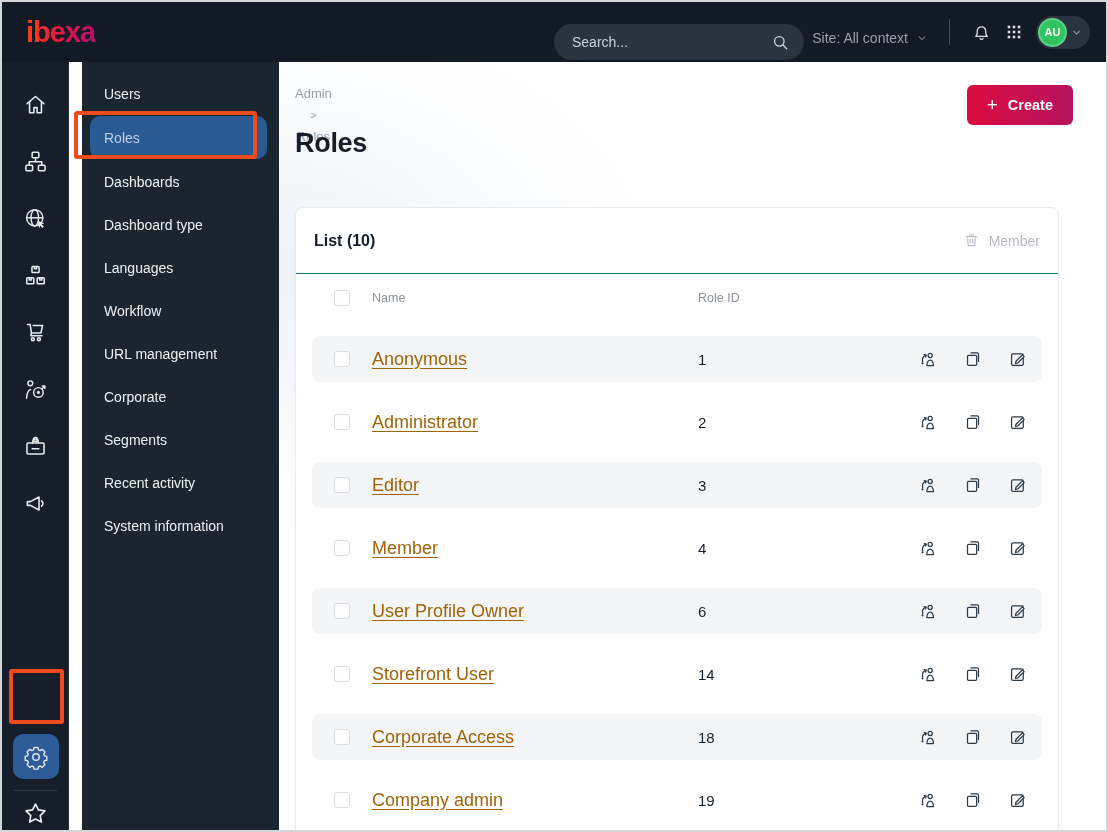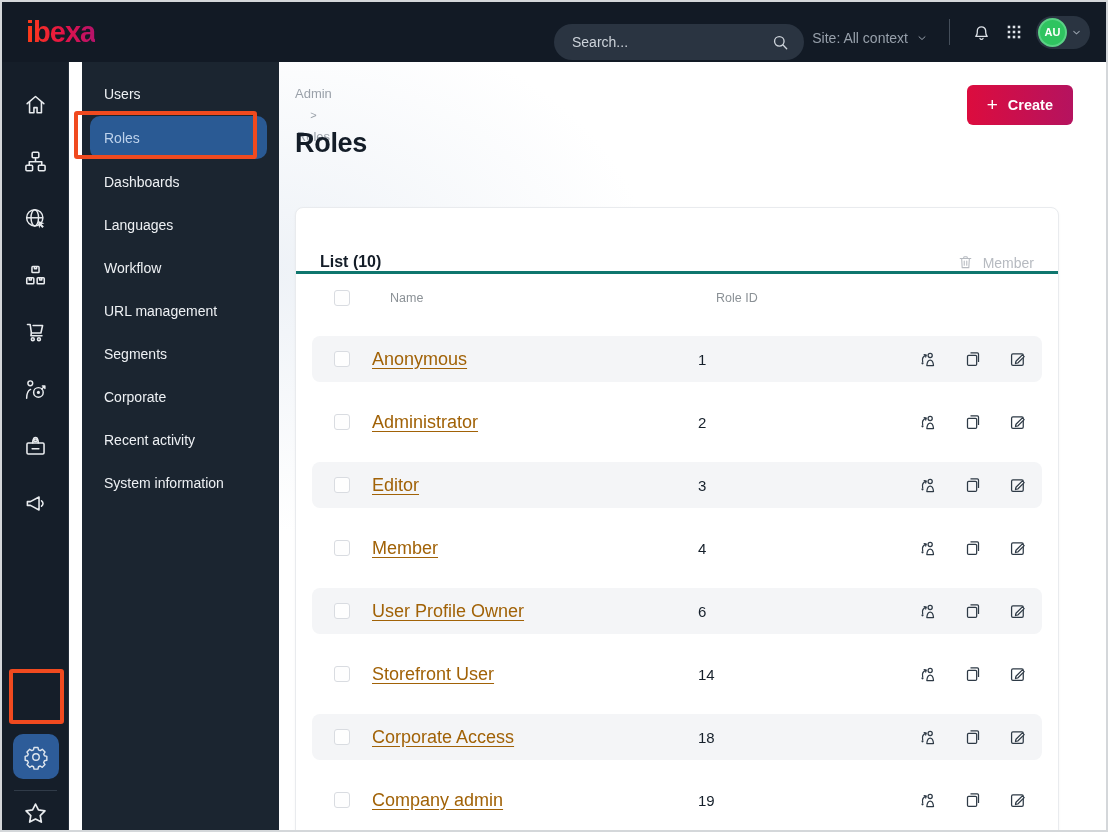--- a/index.html
+++ b/index.html
@@ -105,34 +105,34 @@
     position:absolute; left:28px; top:66px; font-size:27px; font-weight:800;
     color:#141d28; letter-spacing:-0.3px;
   }
 
   .card {
     position:absolute; left:28px; top:145px; width:764px; height:700px;
     background:#fff; border:1px solid #e9ebee; border-radius:8px;
     box-shadow:0 1px 3px rgba(20,30,45,0.04);
   }
   .card-head {
-    height:66px; display:flex; align-items:flex-end; justify-content:space-between;
-    padding:0 24px; border-bottom:3px solid #0f766e;
+    height:66px; display:flex; align-items:center; justify-content:space-between;
+    padding:0 18px; border-bottom:1px solid #0f766e;
   }
   .card-title { font-size:16px; font-weight:700; color:#141d28; }
   .delete-btn {
     display:flex; align-items:center; gap:9px; color:#b6bac0; font-size:14px;
     background:none; border:none; cursor:default; font-family:"Liberation Sans",sans-serif;
   }
   .thead {
     height:48px; display:flex; align-items:center; padding:0 22px 0 38px;
     font-size:12.5px; color:#8b9196;
   }
   .thead .cb { margin-right:22px; }
-  .col-name { flex:0 0 326px;margin-left:18px; }
+  .col-name { flex:0 0 326px; }
   .col-id { flex:1; }
   .rows { padding-top:14px; }
   .trow {
     height:46px; margin:0 16px 17px; border-radius:8px;
     display:flex; align-items:center; padding:0 8px 0 22px;
   }
   .trow.stripe { background:#f4f5f7; }
   .cb {
     width:16px; height:16px; border:1.5px solid #d9dce1; border-radius:3px;
     background:#fefefe; flex:0 0 16px; cursor:pointer;
@@ -316,25 +316,26 @@
         <path d="M12 3.6l2.6 5.2 5.8.9-4.2 4.1 1 5.8-5.2-2.7-5.2 2.7 1-5.8L3.6 9.7l5.8-.9z"></path>
       </svg>
     </span>
   </div>
 </div>
 
 <div class="sidebar" id="sidebar">
     <div class="side-item">Users</div>
     <div class="side-item selected">Roles</div>
     <div class="side-item">Dashboards</div>
+    <div class="side-item">Dashboard type</div>
     <div class="side-item">Languages</div>
     <div class="side-item">Workflow</div>
     <div class="side-item">URL management</div>
+    <div class="side-item">Corporate</div>
     <div class="side-item">Segments</div>
-    <div class="side-item">Corporate</div>
     <div class="side-item">Recent activity</div>
     <div class="side-item">System information</div>
   </div>
 
 <div class="main">
   <div class="breadcrumb">
     <span>Admin</span>
     <span class="sep">&gt;</span>
     <span>Roles</span>
   </div>

